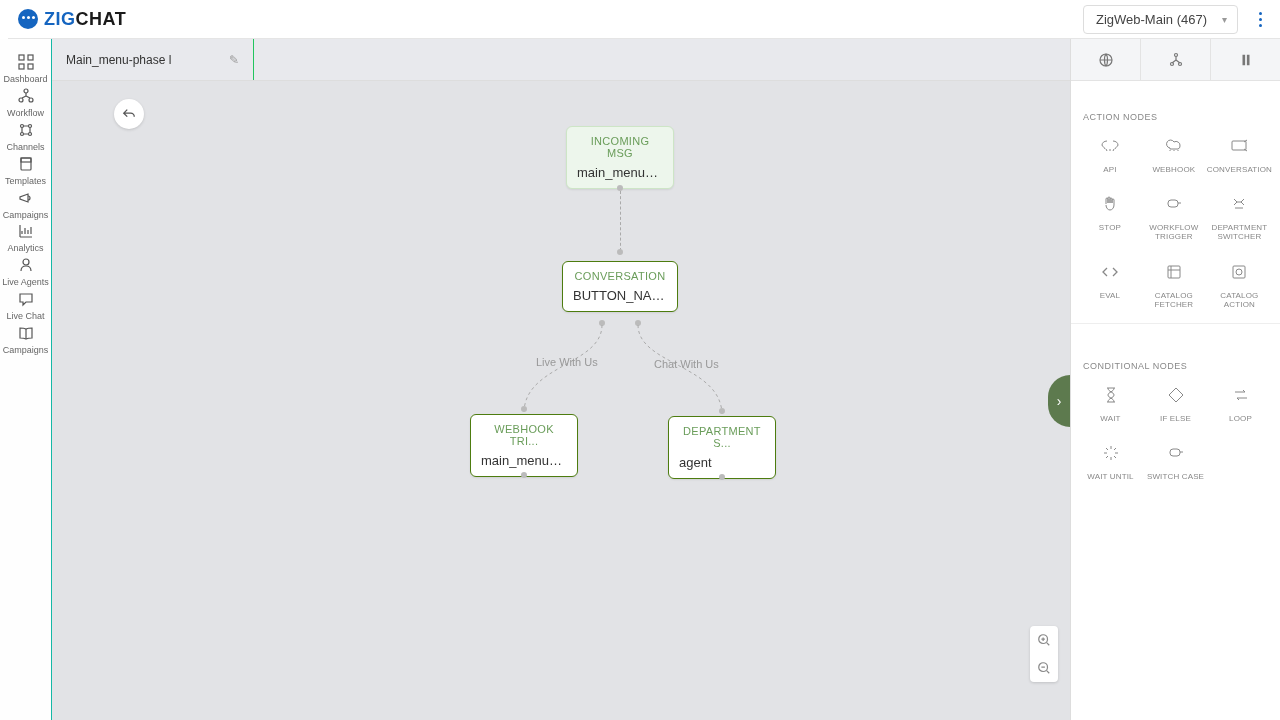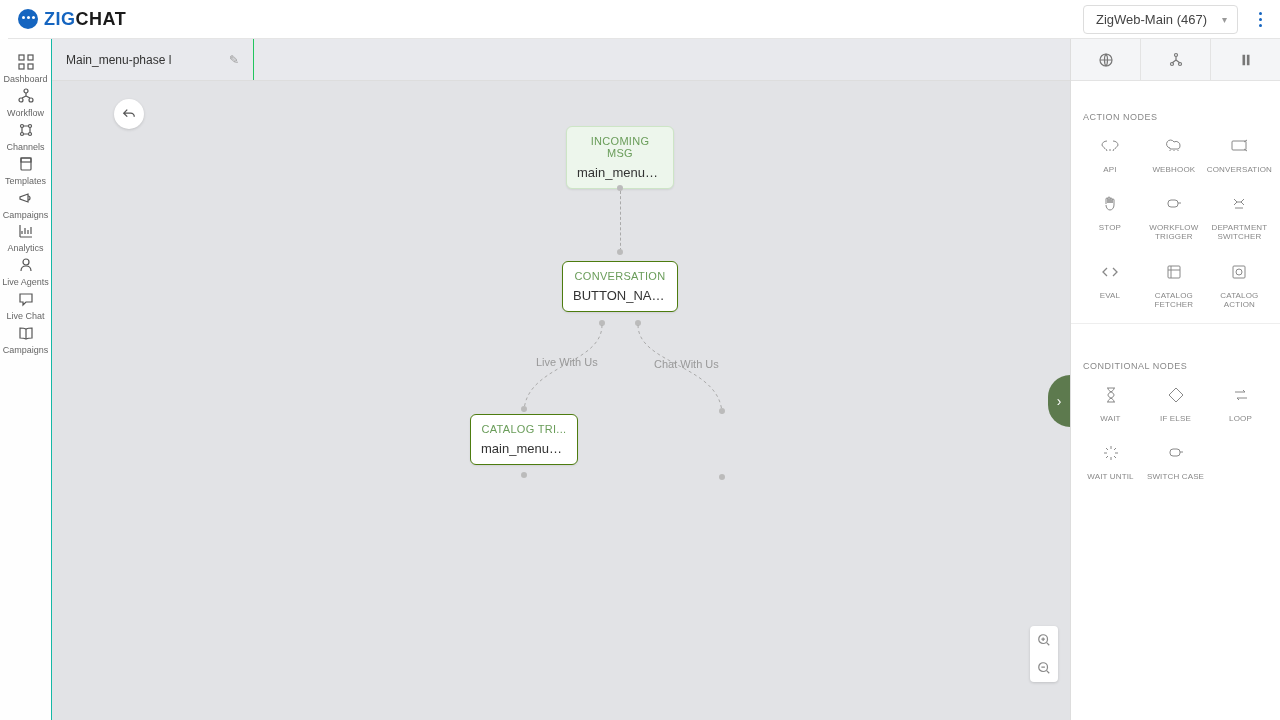--- a/index.html
+++ b/index.html
@@ -217,25 +217,29 @@
       <div class="conn-label" style="left:480px; top:275px;">Live With Us</div>
       <div class="dot" style="left:469px; top:325px;"></div>
 
       <svg style="position:absolute; left:584px; top:244px;" width="100" height="92">
         <path d="M2 0 C2 40, 86 40, 86 90" stroke="#aaa" stroke-width="1" fill="none" stroke-dasharray="3 3"></path>
       </svg>
       <div class="conn-label" style="left:598px; top:277px;">Chat With Us</div>
       <div class="dot" style="left:667px; top:327px;"></div>
 
       <div class="node" style="left:418px; top:333px; width:108px;">
-        <div class="node-type">CATALOG TRI...</div>
+        <div class="node-type">WEBHOOK TRI...</div>
         <div class="node-title">main_menu_op...</div>
       </div>
       <div class="dot" style="left:469px; top:391px;"></div>
 
+      <div class="node" style="left:616px; top:335px; width:108px;">
+        <div class="node-type">DEPARTMENT S...</div>
+        <div class="node-title" style="text-align:left;">agent</div>
+      </div>
       <div class="dot" style="left:667px; top:393px;"></div>
 
       <div class="panel-handle">›</div>
 
       <div class="zoom-ctrl">
         <div class="zoom-btn">
           <svg width="14" height="14" viewBox="0 0 16 16" fill="none" stroke="currentColor" stroke-width="1.4">
               <circle cx="7" cy="7" r="5"></circle>
               <path d="M11 11l3 3M7 5v4M5 7h4"></path>
             </svg>

